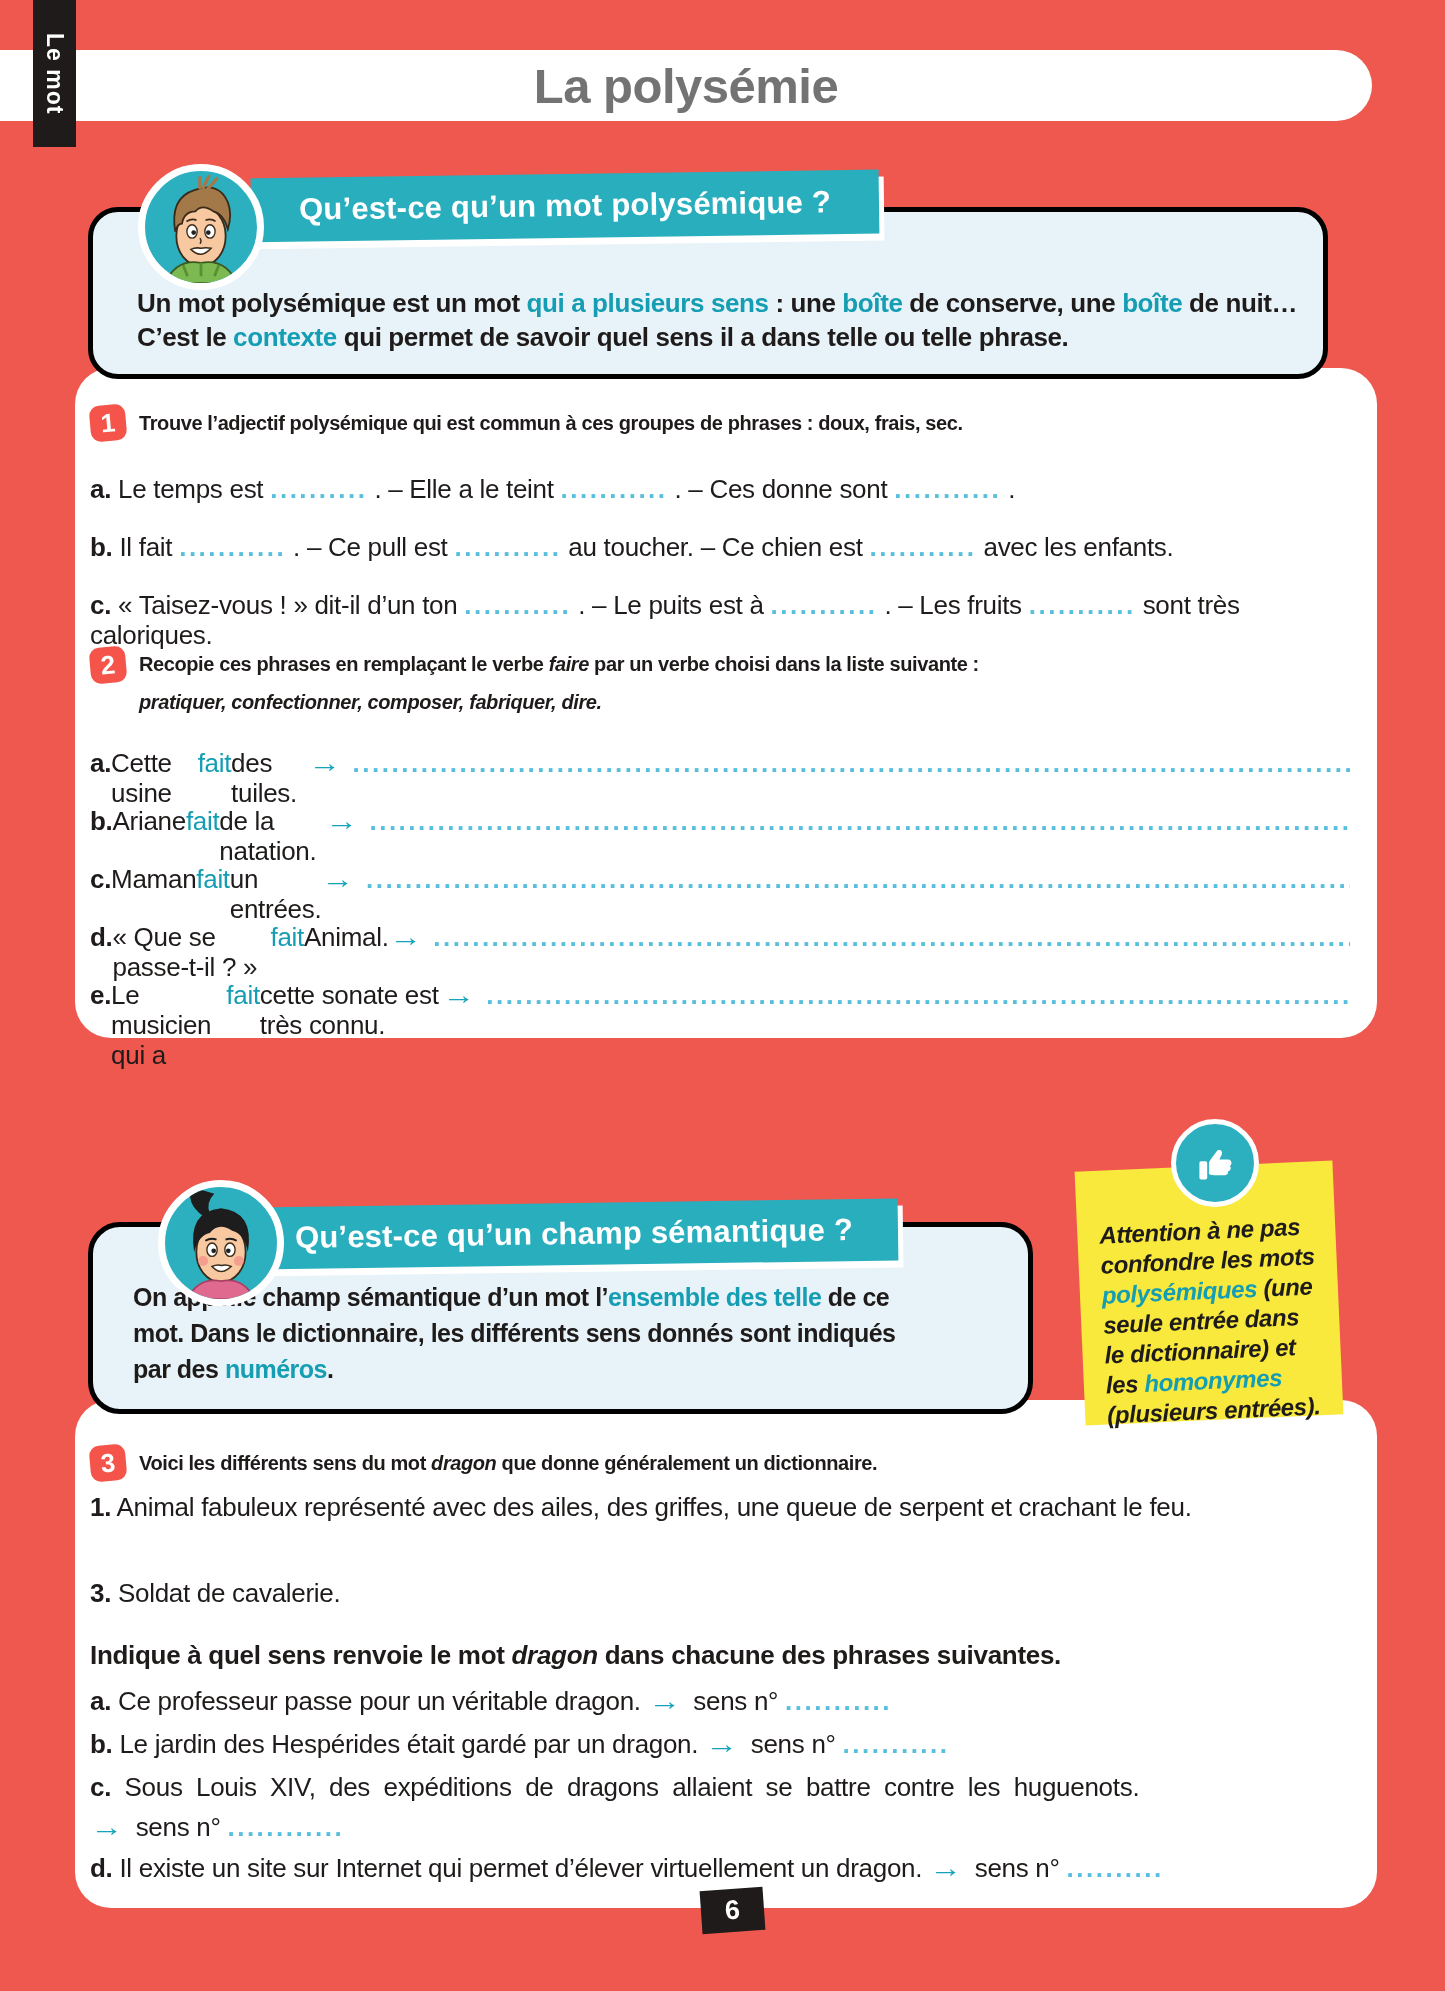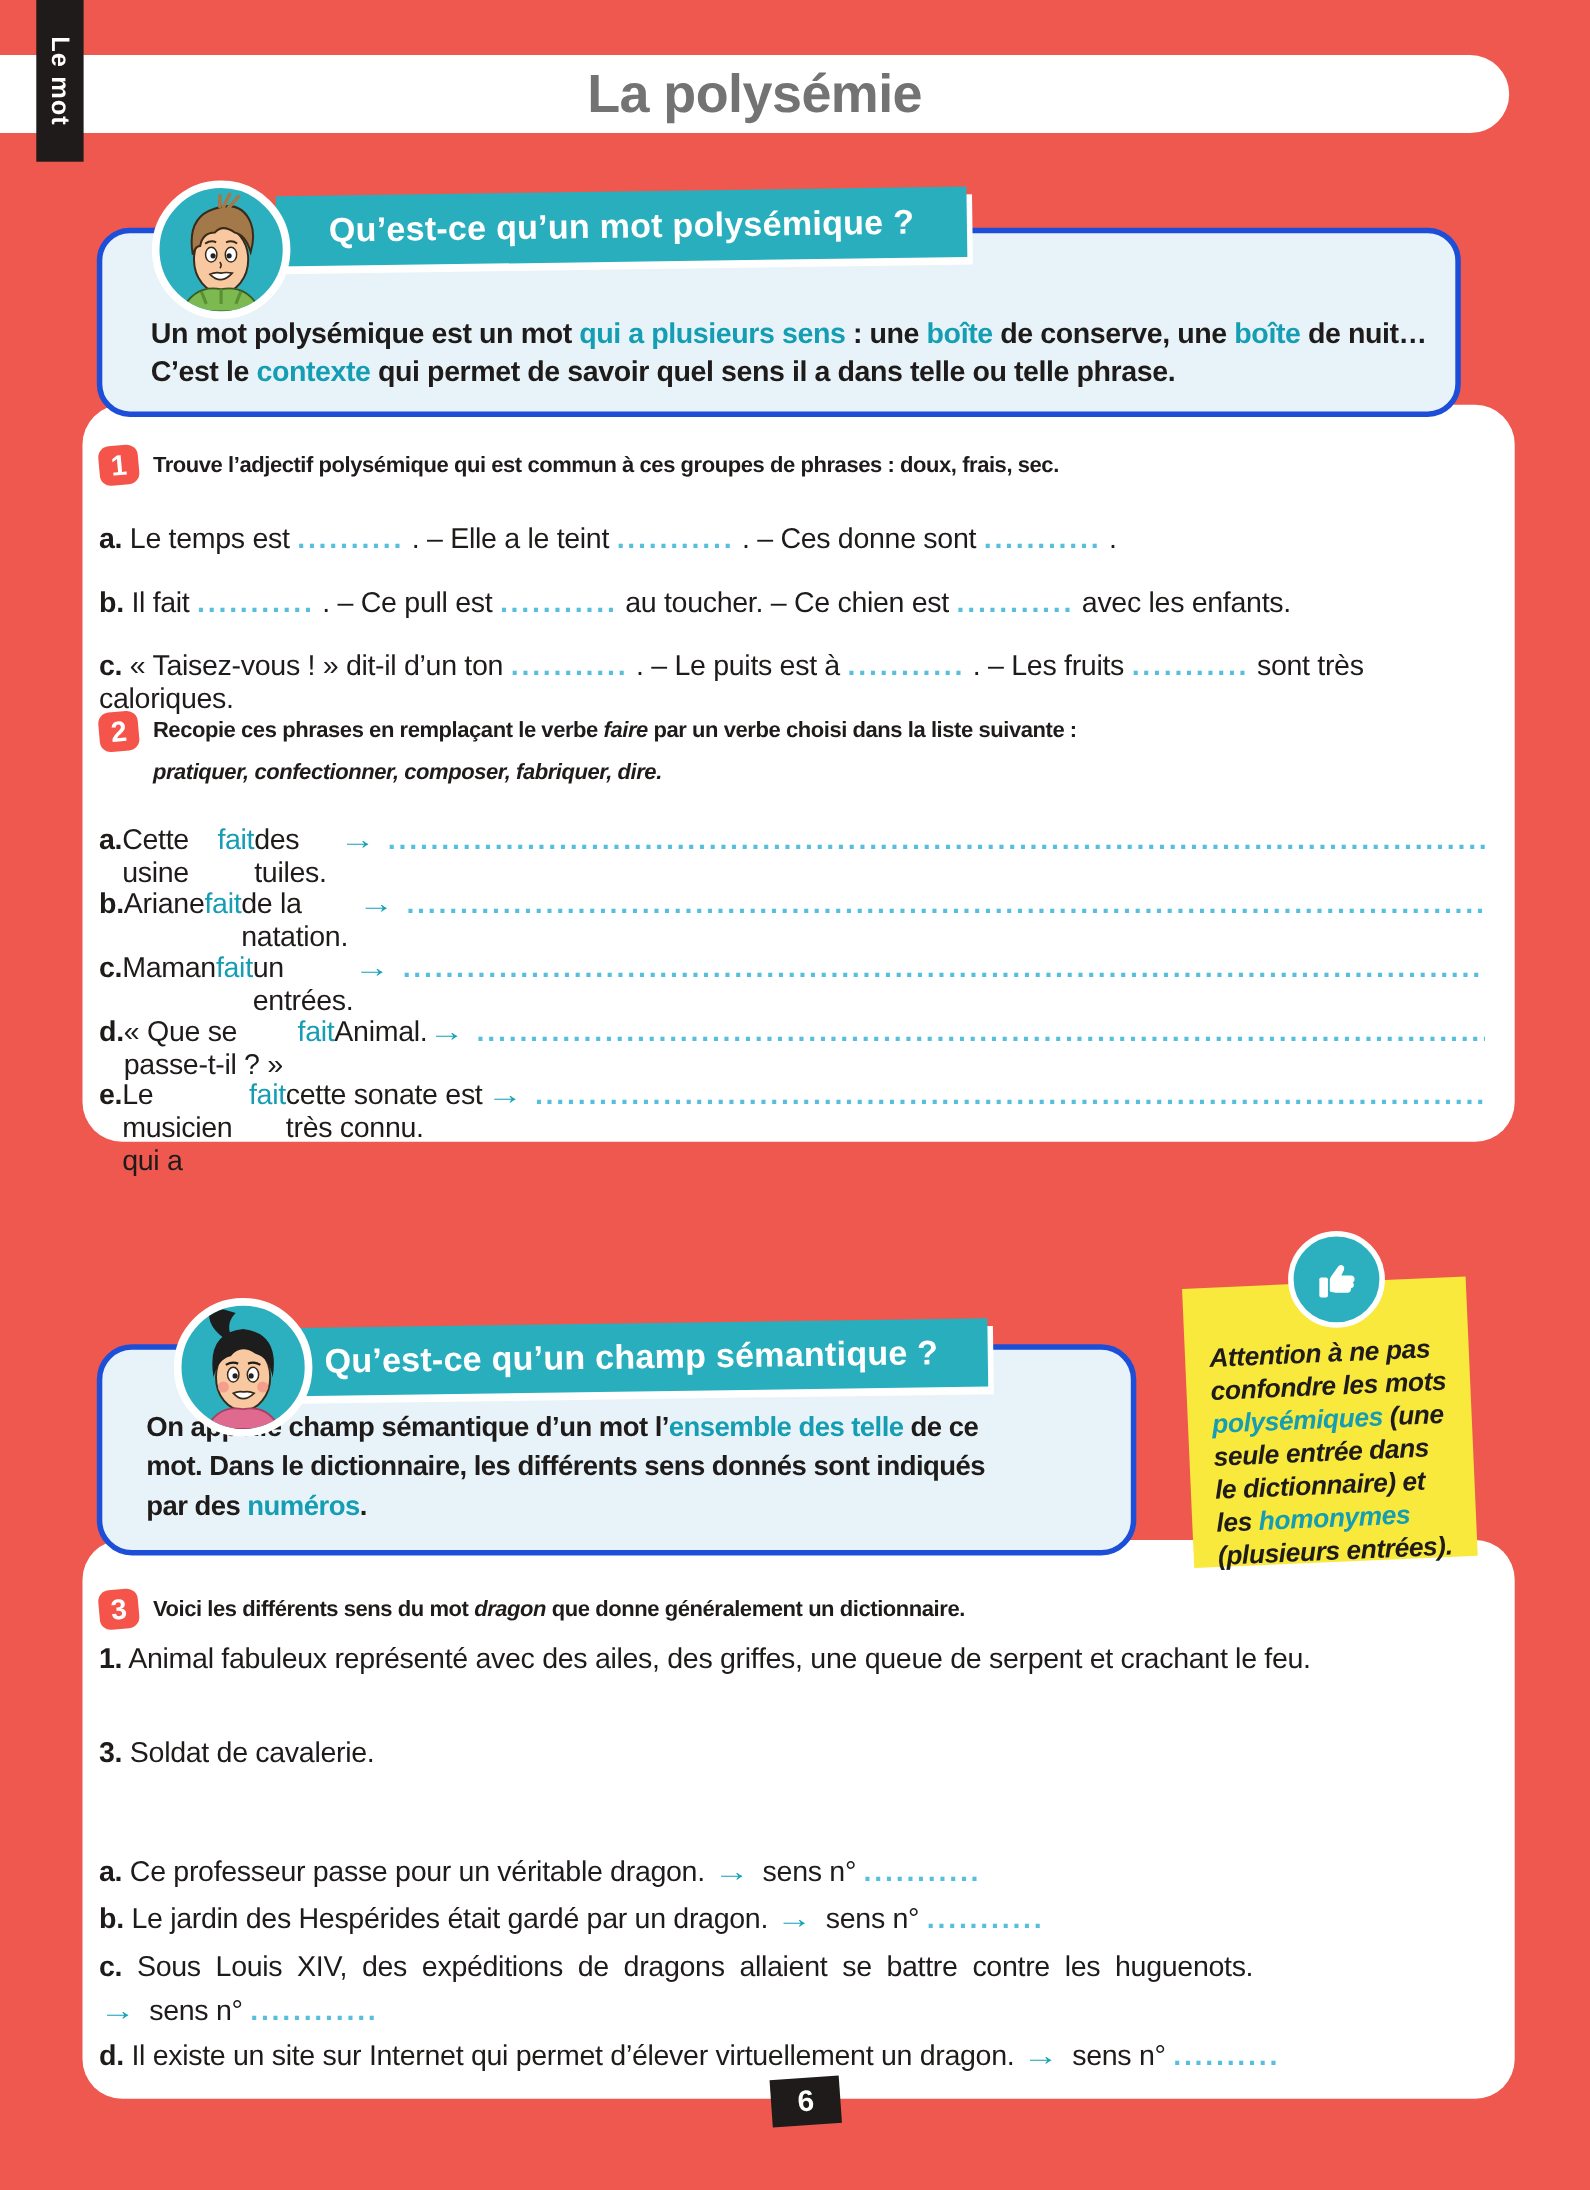--- a/index.html
+++ b/index.html
@@ -10,21 +10,21 @@
   .side-tab{position:absolute; left:33px; top:0; width:43px; height:147px; background:#1e1b1a;
     color:#fff; font-weight:bold; font-size:23px; display:flex; align-items:center; justify-content:center;
     writing-mode:vertical-rl; letter-spacing:1px; z-index:6;}
 
   
   .title-band{position:absolute; left:0; top:50px; width:1372px; height:71px; background:#fff;
     border-radius:0 36px 36px 0; z-index:2; display:flex; align-items:center; justify-content:center;}
   .page-title{color:#737373; font-weight:bold; font-size:49px; letter-spacing:-0.5px;}
 
   
-  .bluebox{position:absolute; background:#e7f3f8; border:5px solid #1d4ed8; z-index:2;}
+  .bluebox{position:absolute; background:#e7f3f8; border:5px solid #000000; z-index:2;}
   .bluebox1{left:88px; top:207px; width:1230px; height:162px; border-radius:30px;}
   .bluebox2{left:88px; top:1222px; width:935px; height:182px; border-radius:32px;}
   .def{position:absolute; font-size:26px; font-weight:bold; color:#1e1b1a; letter-spacing:-0.4px; line-height:34px;}
   .def1{left:44px; top:74px; width:1170px;}
   .def2{left:40px; top:52px; width:880px; font-size:25px; letter-spacing:-0.5px; line-height:36px; white-space:nowrap;}
 
   .banner{position:absolute; background:#29aebe; box-shadow:5px 7px 0 0 #ffffff; z-index:3;
     display:flex; align-items:center; justify-content:center; transform:rotate(-0.8deg);
     color:#fff; font-weight:bold; font-size:31px; letter-spacing:0.2px;}
   .banner1{left:251px; top:174px; width:628px; height:64px;}
@@ -204,20 +204,21 @@
     </svg>
   </div>
 
   <div class="whitebox whitebox2">
     <div class="row ex-head" style="top:44px;">
       <div class="badge">3</div>
       <div class="ex-title"><span class="seg-b">Voici les différents sens du mot </span><span class="seg-bi">dragon</span><span class="seg-b"> que donne généralement un dictionnaire.</span></div>
     </div>
     <div class="row line" style="top:92px;"><span class="seg-lbl">1.</span><span class="seg-r"> Animal fabuleux représenté avec des ailes, des griffes, une queue de serpent et crachant le feu.</span></div>
     <div class="row line" style="top:178px;"><span class="seg-lbl">3.</span><span class="seg-r"> Soldat de cavalerie.</span></div>
+    <div class="row line" style="top:240px; font-weight:bold;"><span class="seg-b">Indique à quel sens renvoie le mot </span><span class="seg-bi">dragon</span><span class="seg-b"> dans chacune des phrases suivantes.</span></div>
     <div class="row line" style="top:286px;"><span class="seg-lbl">a.</span><span class="seg-r"> Ce professeur passe pour un véritable dragon. </span><span class="seg-arrow">→</span><span class="seg-r"> sens n° </span><span class="seg-dots">...........</span></div>
     <div class="row line" style="top:329px;"><span class="seg-lbl">b.</span><span class="seg-r"> Le jardin des Hespérides était gardé par un dragon. </span><span class="seg-arrow">→</span><span class="seg-r"> sens n° </span><span class="seg-dots">...........</span></div>
     <div class="row line" style="top:412px;"><span class="seg-arrow">→</span><span class="seg-r"> sens n° </span><span class="seg-dots">............</span></div>
     <div class="row line spread" style="top:372px;"><span class="seg-lbl">c.</span><span class="seg-r"> Sous Louis XIV, des expéditions de dragons allaient se battre contre les huguenots.</span></div>
     <div class="row line" style="top:453px;"><span class="seg-lbl">d.</span><span class="seg-r"> Il existe un site sur Internet qui permet d’élever virtuellement un dragon. </span><span class="seg-arrow">→</span><span class="seg-r"> sens n° </span><span class="seg-dots">..........</span></div>
   </div>
 
   <div class="page-badge">
     <span>6</span>
   </div>

